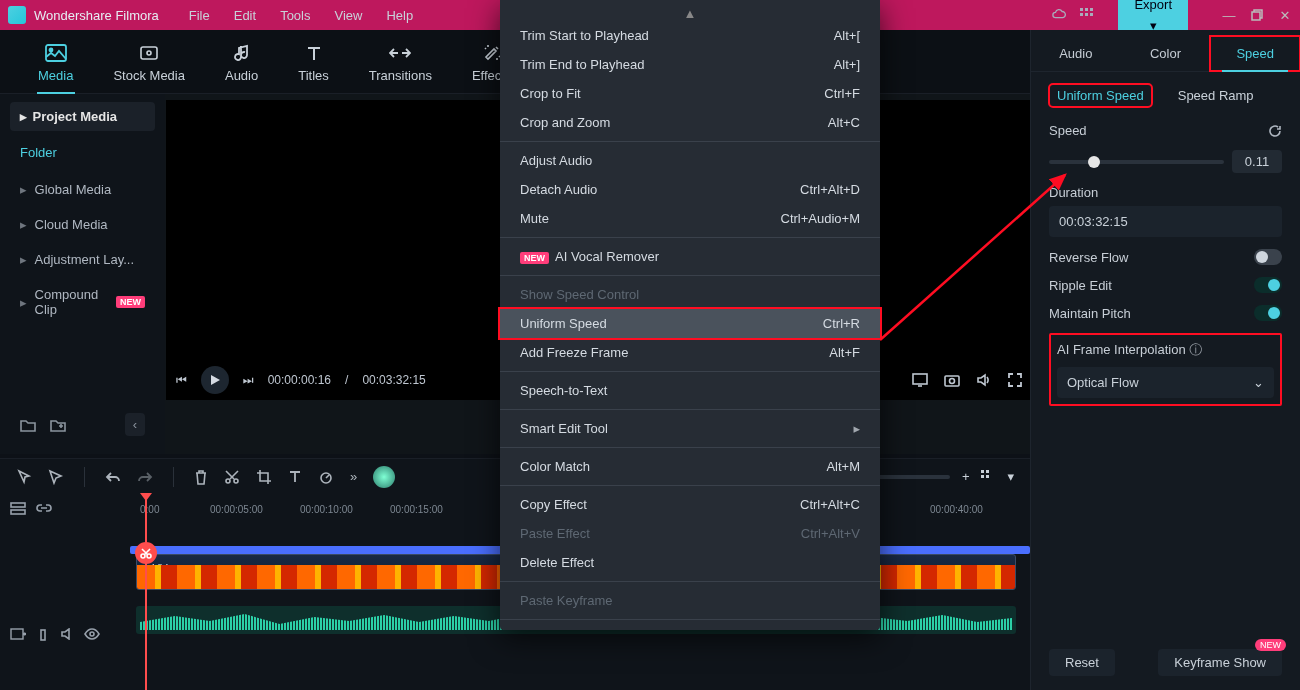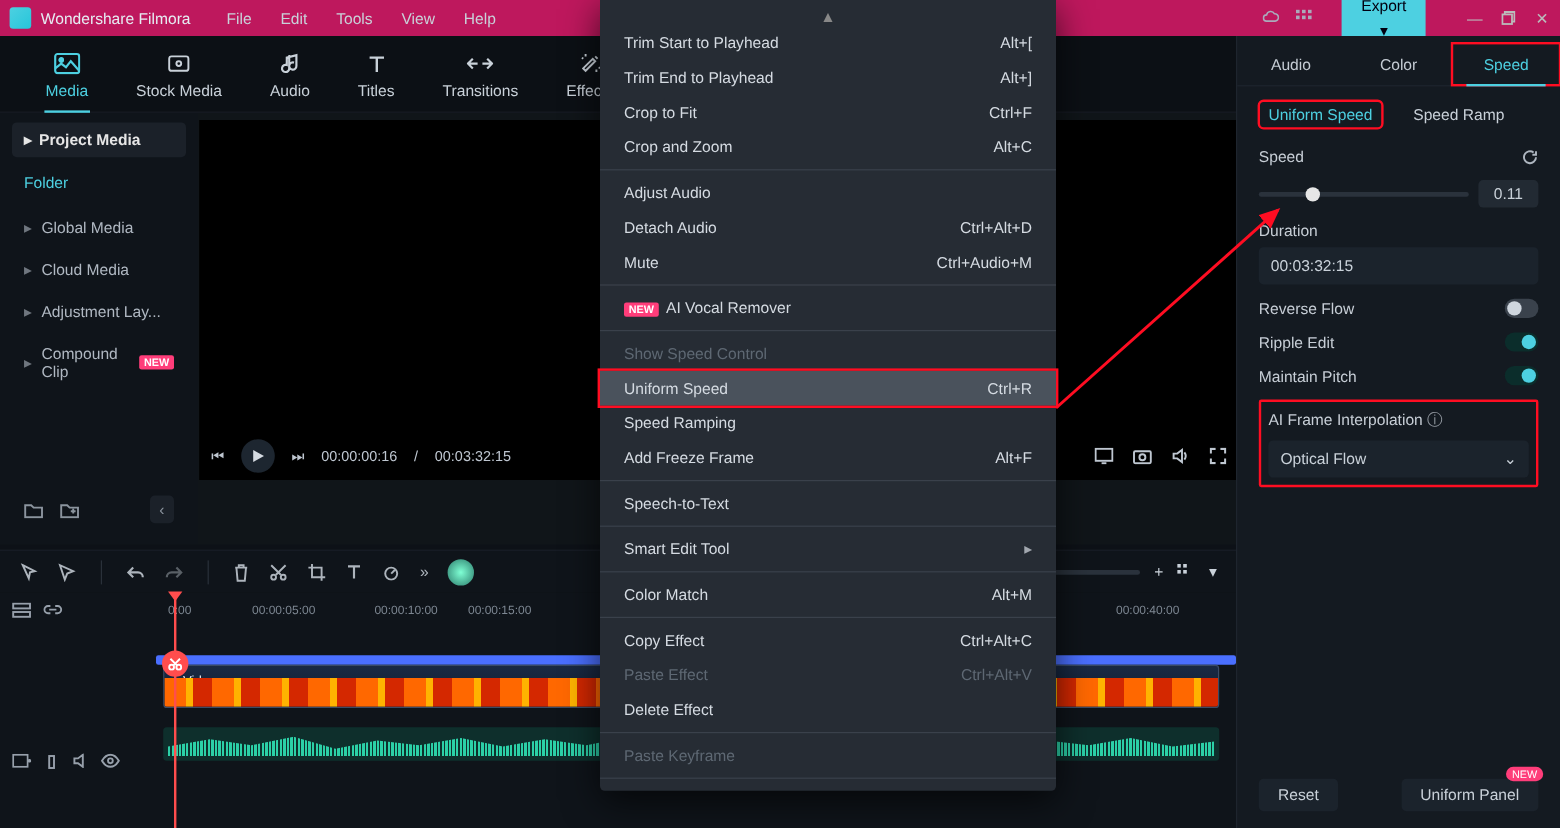--- a/index.html
+++ b/index.html
@@ -394,24 +394,20 @@
   <div class="ctx-sep"></div>
   <div class="ctx-row dis">
       <span>Show Speed Control</span>
       <span></span>
     </div>
   <div class="ctx-row hl hl-red">
       <span>Uniform Speed</span>
       <span>Ctrl+R</span>
     </div>
   <div class="ctx-row">
-      <span>Speed Ramping</span>
-      <span></span>
-    </div>
-  <div class="ctx-row">
       <span>Add Freeze Frame</span>
       <span>Alt+F</span>
     </div>
   <div class="ctx-sep"></div>
   <div class="ctx-row">
       <span>Speech-to-Text</span>
       <span></span>
     </div>
   <div class="ctx-sep"></div>
   <div class="ctx-row">
@@ -551,21 +547,21 @@
           <svg width="16" height="12" fill="none" stroke="#97a0ab" stroke-width="1.6">
             <path d="M1 6s3-5 7-5 7 5 7 5-3 5-7 5-7-5-7-5z"></path>
             <circle cx="8" cy="6" r="2"></circle>
           </svg>
         </span>
     </div>
   </div>
   <div class="tl-ruler">
     <span style="left:10px">0:00</span>
     <span style="left:80px">00:00:05:00</span>
-    <span style="left:182px">00:00:10:00</span>
+    <span style="left:170px">00:00:10:00</span>
     <span style="left:260px">00:00:15:00</span>
     <span style="left:800px">00:00:40:00</span>
   </div>
   <div class="tracks">
     <div class="track">
       <div class="tl-top-bar"></div>
       <div class="clip vclip" style="left:6px;width:880px">
         <div class="vlabel">
             <span>▸</span>
             <span>Video</span>
@@ -637,21 +633,21 @@
           <span class="label"><span>AI Frame Interpolation</span> <span style="opacity:.7">ⓘ</span></span>
         </div>
       <div class="dropdown">
           <span>Optical Flow</span>
           <span>⌄</span>
         </div>
     </div>
   </div>
   <div class="insp-footer">
     <div class="footer-btn">Reset</div>
-    <div class="footer-btn" style="position:relative"><span>Uniform Panel</span><span class="nb">NEW</span></div>
+    <div class="footer-btn" style="position:relative"><span>Keyframe Show</span><span class="nb">NEW</span></div>
   </div>
 </div>
 
 <div class="arrow" style="left:880px;top:170px">
   <svg width="200" height="200">
       <defs>
         <marker id="ah" markerWidth="8" markerHeight="8" refX="6" refY="3" orient="auto">
           <path d="M0 0L7 3L0 6z" fill="#ff0d22"></path>
         </marker>
       </defs>

